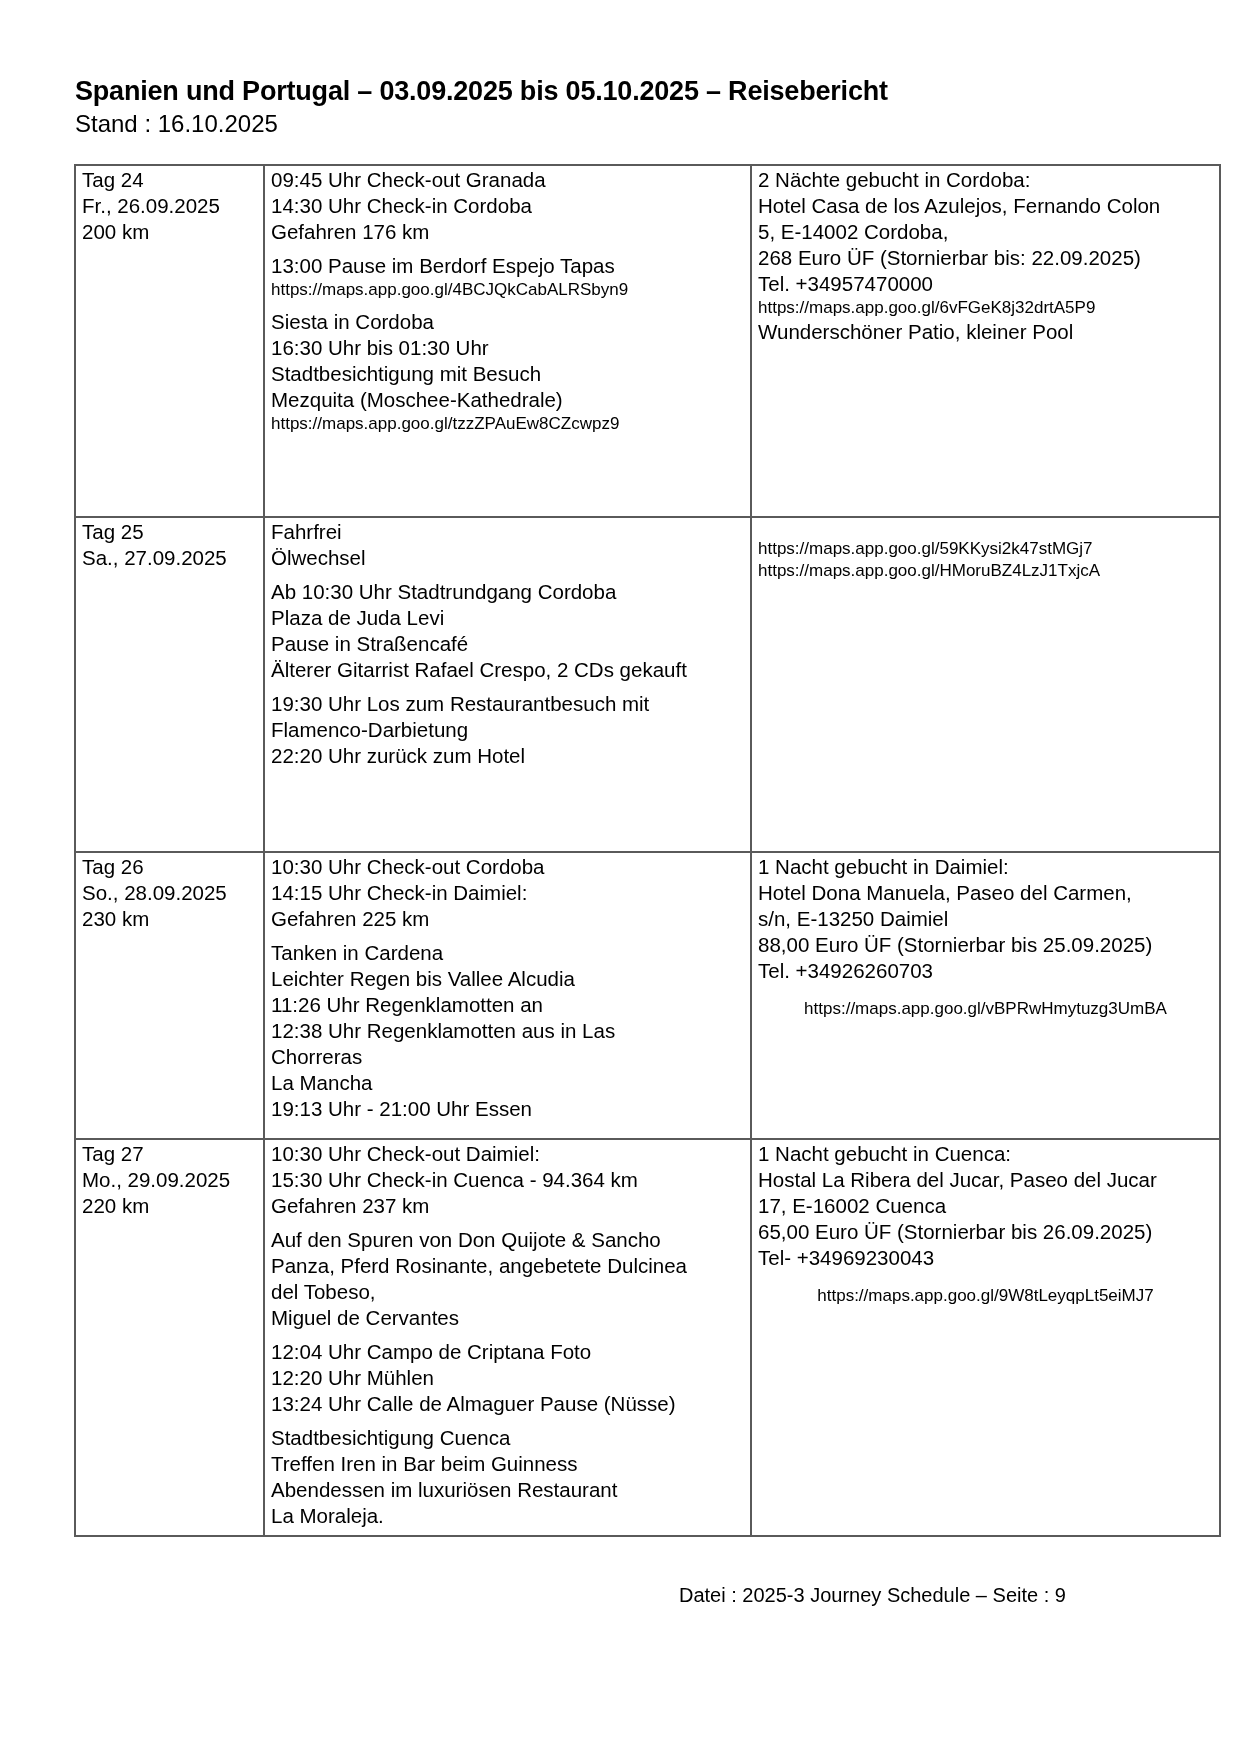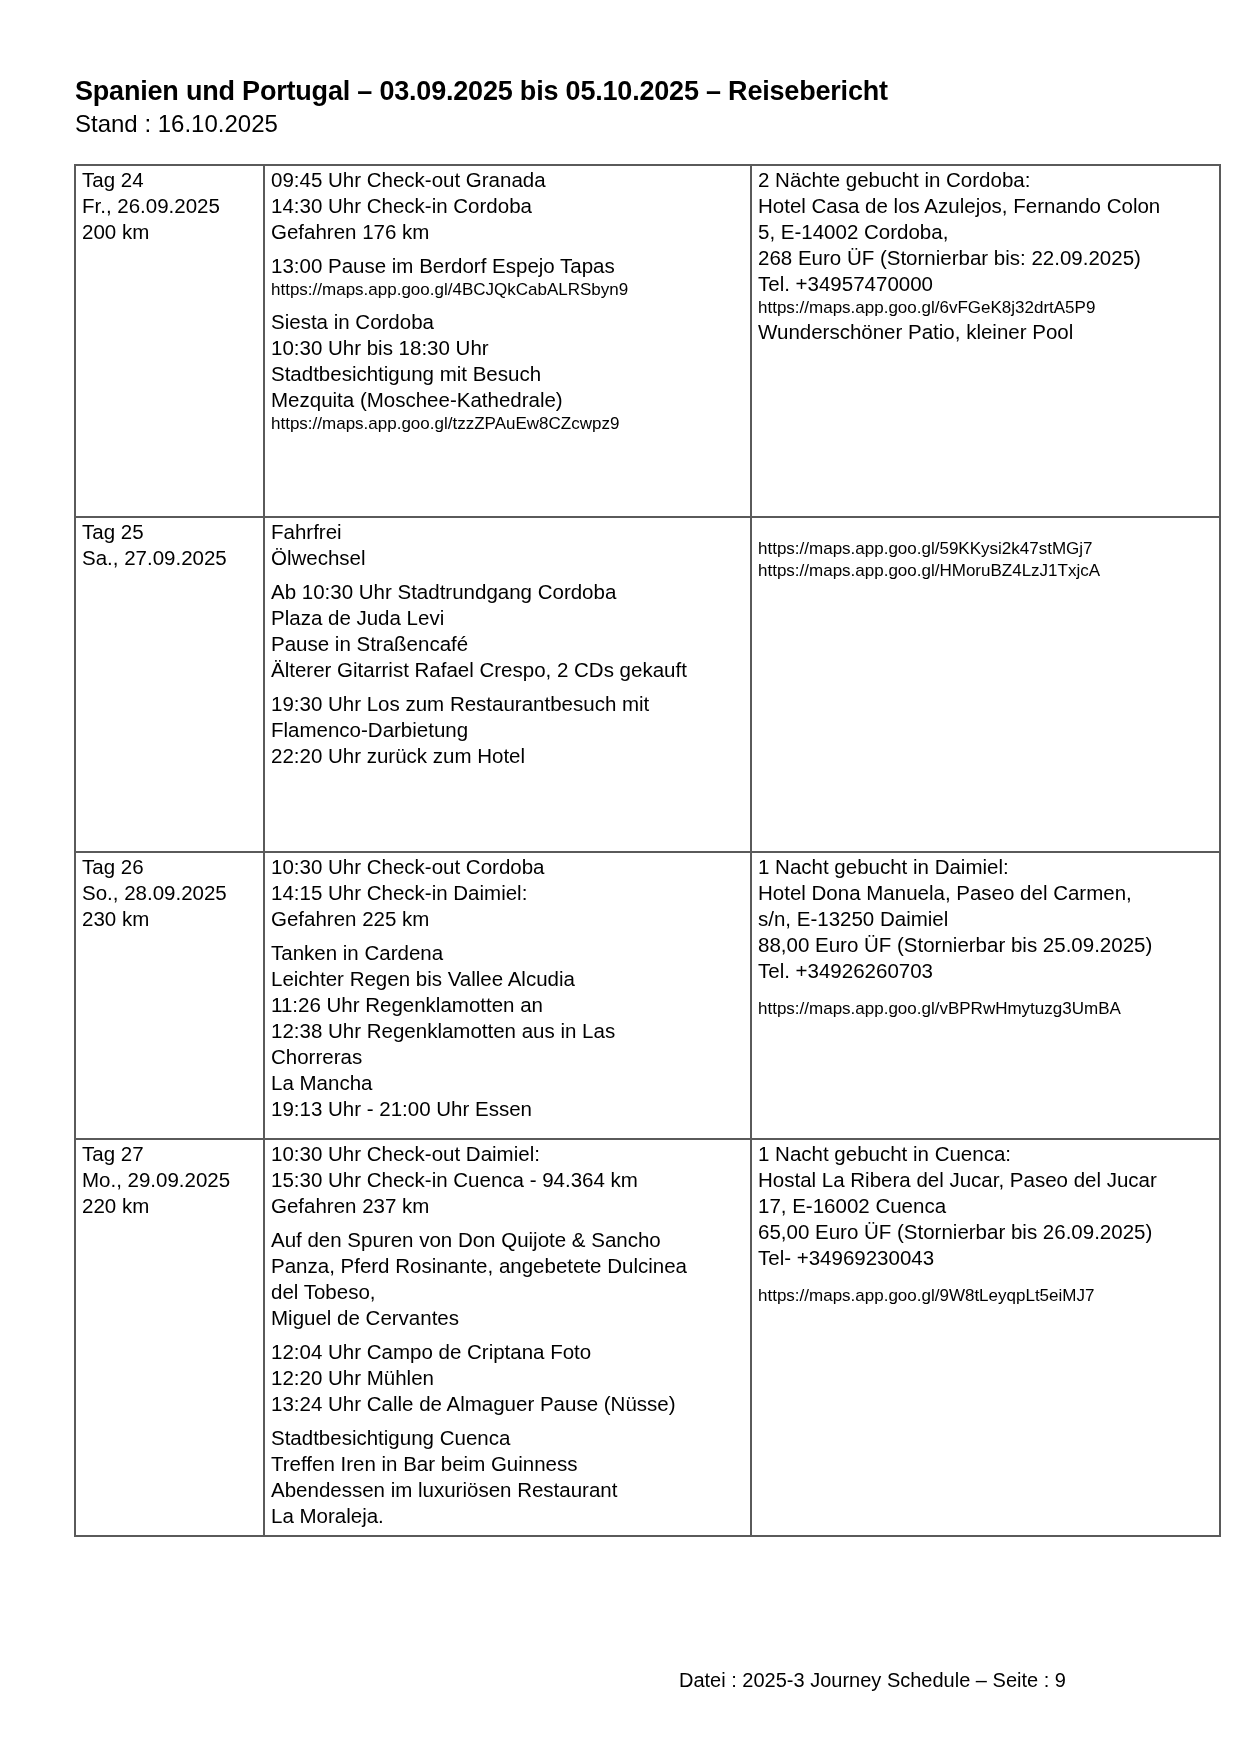--- a/index.html
+++ b/index.html
@@ -8,23 +8,23 @@
   .title { position: absolute; left: 75px; top: 76px; font-size: 27px; font-weight: bold; letter-spacing: -0.2px; }
   .stand { position: absolute; left: 75px; top: 110px; font-size: 24px; }
   table.sched { position: absolute; left: 74px; top: 164px; width: 1145px;
                 border-collapse: collapse; table-layout: fixed; }
   table.sched td { border: 2px solid #5a5a5a; vertical-align: top; padding: 1px 6px 6px 6px;
                    font-size: 20.5px; line-height: 26px; }
   col.c1 { width: 189px; } col.c2 { width: 487px; } col.c3 { width: 469px; }
   .line { display: block; white-space: nowrap; }
   .url { font-size: 17px; line-height: 22px; }
   .gap { margin-top: 8px; }
-  .gap2 { margin-top: 14px; }
+  .gap2 { margin-top: 14px; text-align: center; }
   b { font-weight: normal; }
-  .footer { position: absolute; left: 679px; top: 1669px; font-size: 20px; }
+  .footer { position: absolute; left: 679px; top: 1584px; font-size: 20px; }
 </style>
 </head>
 <body>
 
 <div class="title">Spanien und Portugal – 03.09.2025 bis 05.10.2025 – Reisebericht</div>
 <div class="stand">Stand : 16.10.2025</div>
 
 <table class="sched">
   <colgroup>
       <col class="c1">
@@ -39,21 +39,21 @@
         <span class="line">Fr., 26.09.2025</span>
         <span class="line">200 km</span>
       </td>
       <td>
         <span class="line">09:45 Uhr Check-out Granada</span>
         <span class="line">14:30 Uhr Check-in Cordoba</span>
         <span class="line">Gefahren 176 km</span>
         <span class="line gap">13:00 Pause im Berdorf Espejo Tapas</span>
         <span class="line url">https://maps.app.goo.gl/4BCJQkCabALRSbyn9</span>
         <span class="line gap">Siesta in Cordoba</span>
-        <span class="line">10:30 Uhr bis 18:30 Uhr</span>
+        <span class="line">16:30 Uhr bis 01:30 Uhr</span>
         <span class="line">Stadtbesichtigung mit Besuch</span>
         <span class="line">Mezquita (Moschee-Kathedrale)</span>
         <span class="line url">https://maps.app.goo.gl/tzzZPAuEw8CZcwpz9</span>
       </td>
       <td>
         <span class="line"><span>2 Nächte gebucht in </span><b>Cordoba</b><span>:</span></span>
         <span class="line">Hotel Casa de los Azulejos, Fernando Colon</span>
         <span class="line">5, E-14002 Cordoba,</span>
         <span class="line">268 Euro ÜF (Stornierbar bis: 22.09.2025)</span>
         <span class="line">Tel. +34957470000</span>

